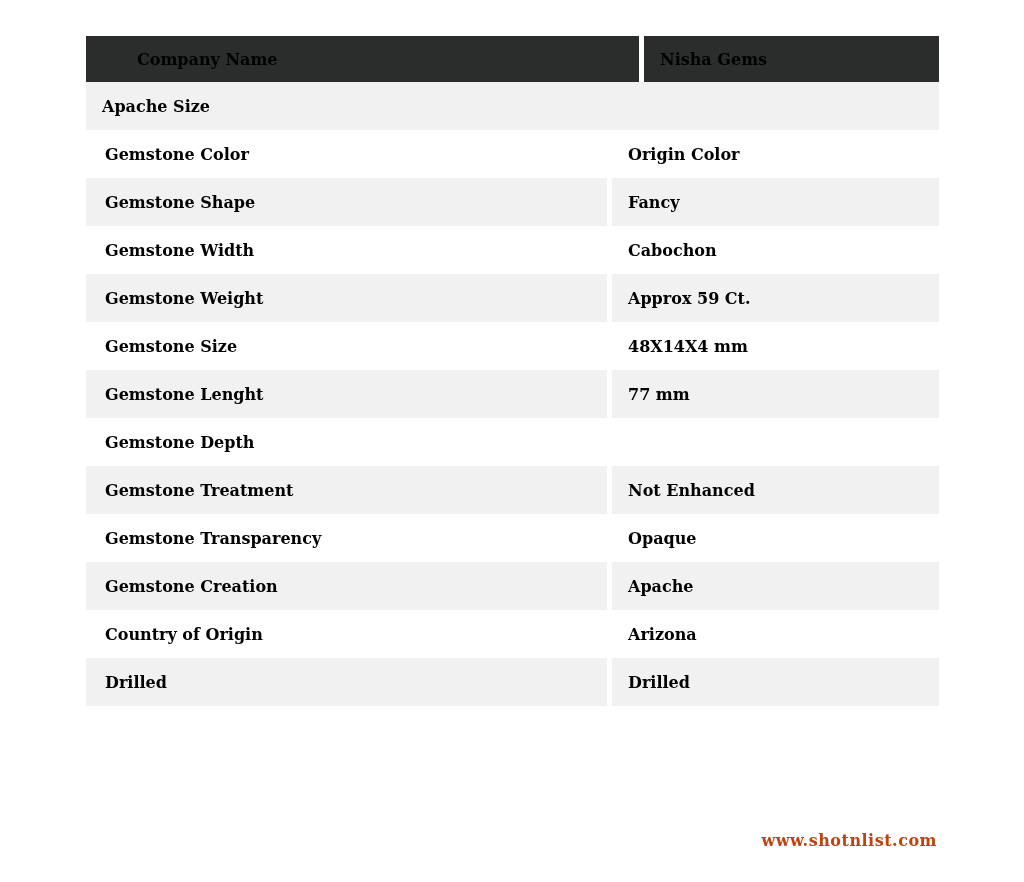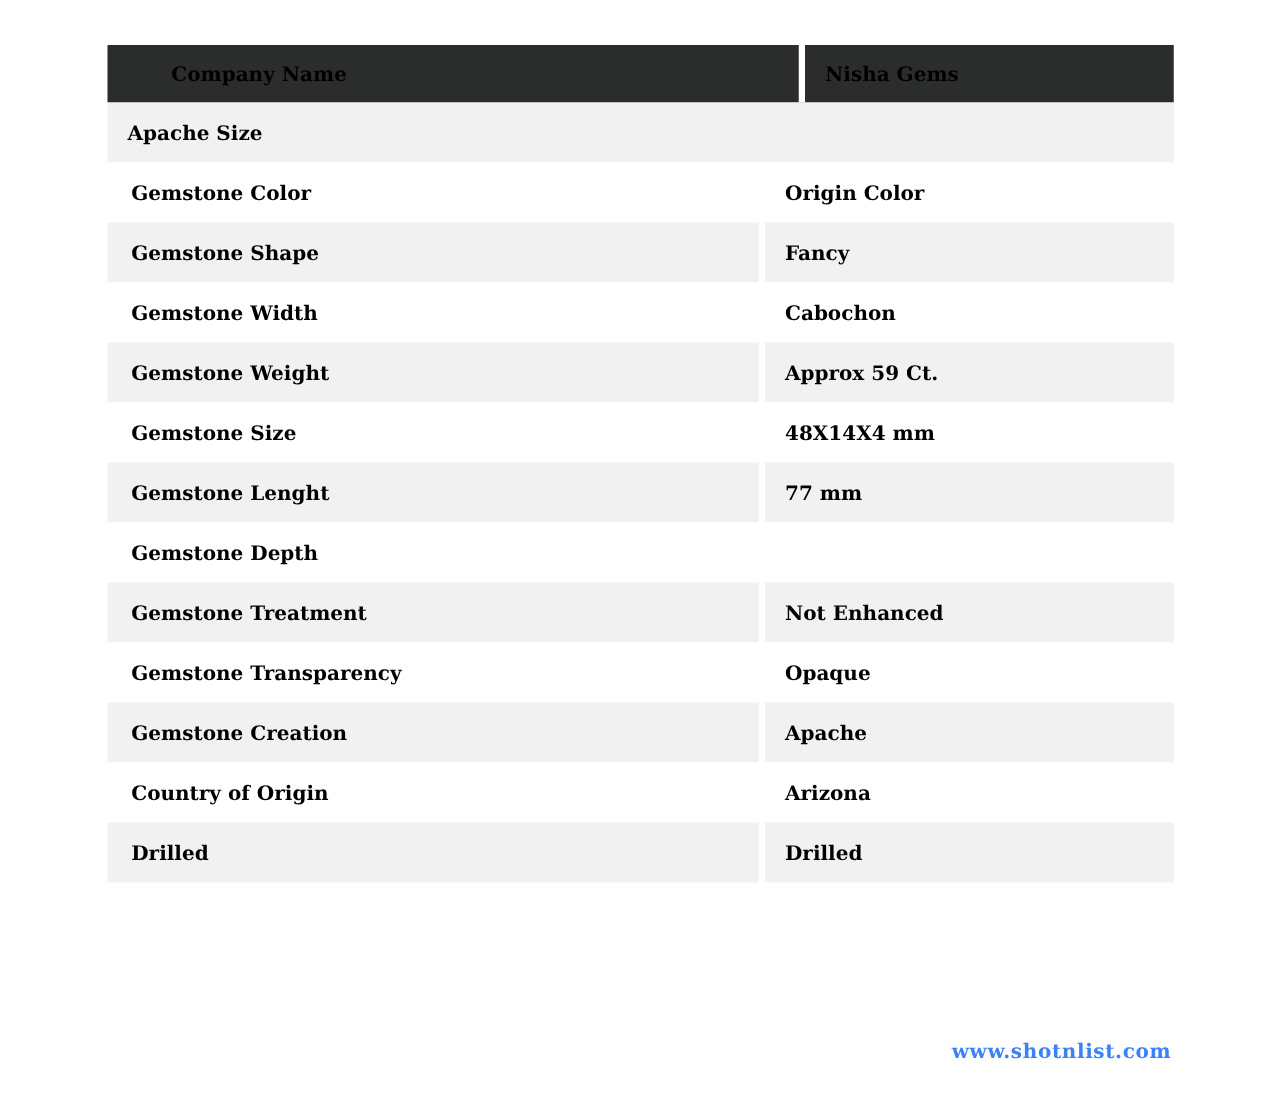--- a/index.html
+++ b/index.html
@@ -49,21 +49,21 @@
   .rows-body .trow:nth-child(odd) { background: #f1f1f1; }
   .rows-body .trow:nth-child(even) { background: #ffffff; }
   .watermark {
     position: absolute;
     top: 831px;
     left: 86px;
     width: 851px;
     text-align: right;
     font-weight: bold;
     font-size: 16px;
-    color: #3b82f6;
+    color: #c2410c;
     letter-spacing: 0.5px;
   }
 </style>
 </head>
 <body>
 
 <div class="page">
 
   <div class="spec-table">
 

